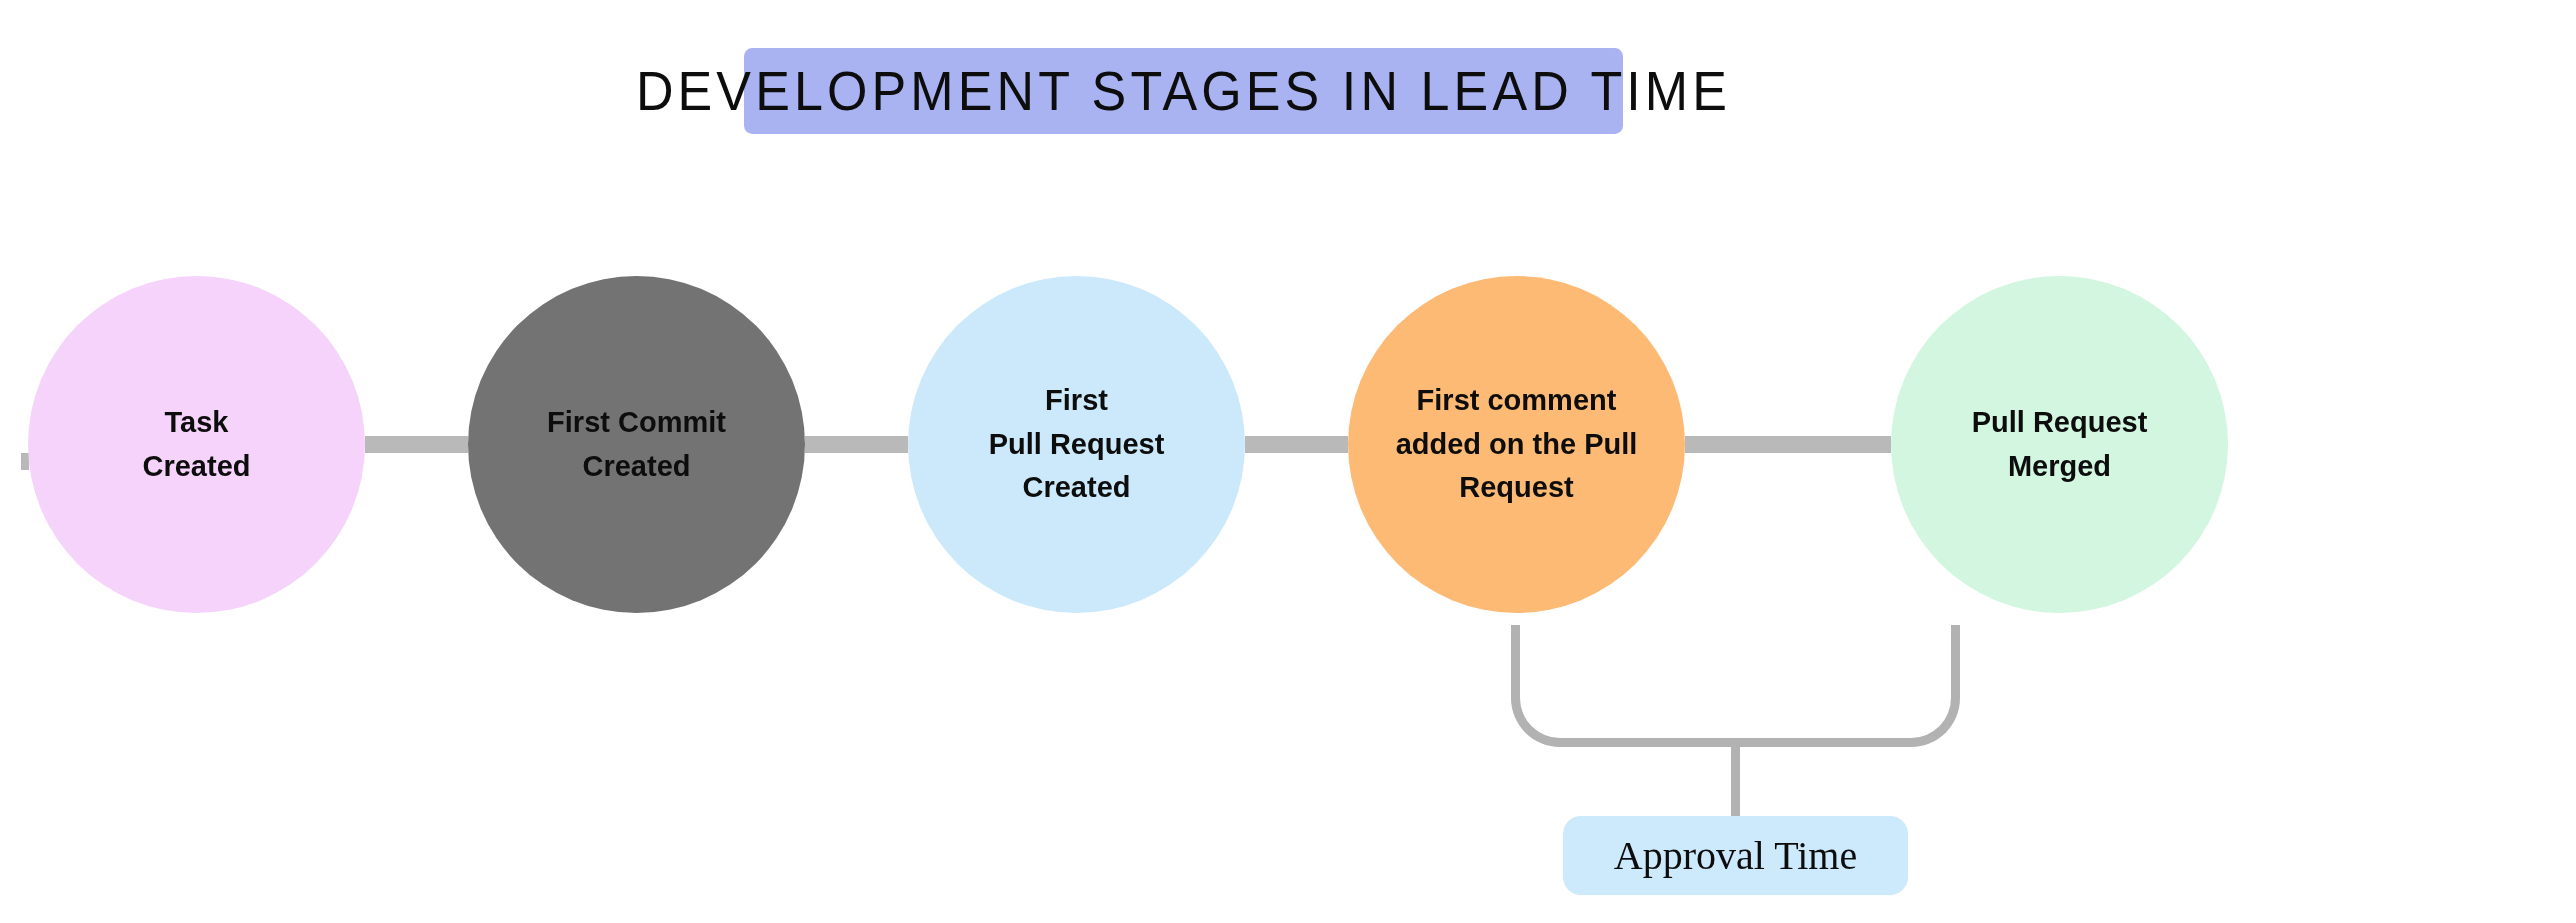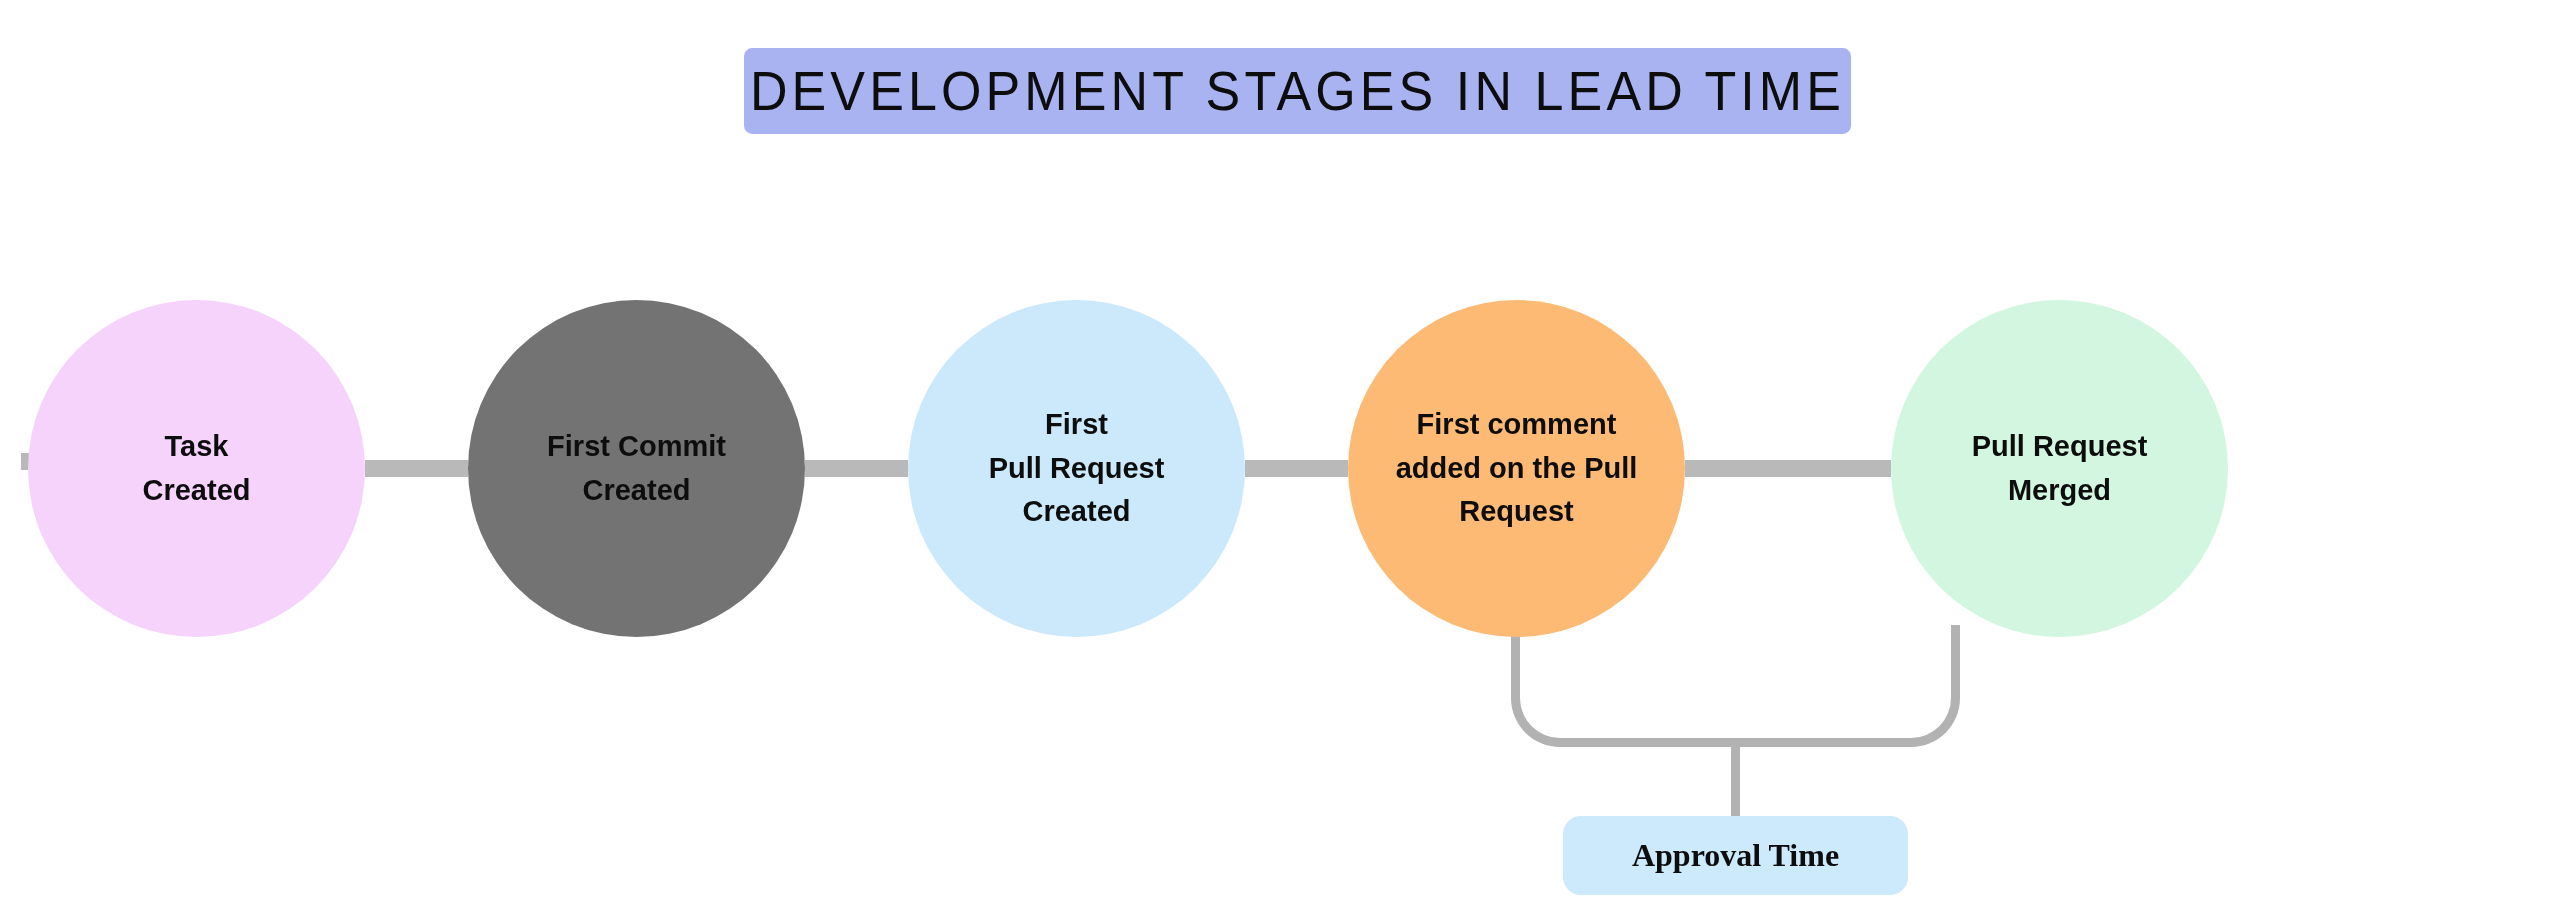--- a/index.html
+++ b/index.html
@@ -10,36 +10,36 @@
     background: #ffffff;
     overflow: hidden;
     font-family: "Liberation Sans", sans-serif;
     color: #0d0d0d;
   }
 
   
   .title-banner {
     position: absolute;
     left: 744px; top: 48px;
-    width: 1107px; height: 86px;
+    width: 879px; height: 86px;
     border-radius: 8.2px;
     display: flex; align-items: center; justify-content: center;
   }
   .title-banner span {
     font-size: 52px;
     font-weight: 500;
     letter-spacing: 4.1px;
     white-space: nowrap;
     transform: scaleY(1.06);
   }
 
   
   .stages-row {
     position: absolute;
-    left: 28px; top: 300px;
+    left: 28px; top: 276px;
     display: flex;
     align-items: center;
   }
   .stage-circle {
     width: 337px; height: 337px;
     border-radius: 50%;
     flex: 0 0 auto;
     display: flex; align-items: center; justify-content: center;
     text-align: center;
     font-size: 29px;
@@ -80,22 +80,22 @@
   }
   .annotation-box {
     position: absolute;
     left: 1563px; top: 816px;
     width: 345px; height: 79px;
     border-radius: 18px;
     display: flex; align-items: center; justify-content: center;
   }
   .annotation-box span {
     font-family: cursive;
-    font-size: 32px;
-    font-weight: 700;
+    font-size: 40px;
+    font-weight: 400;
     white-space: nowrap;
   }
 </style>
 </head>
 <body>
 
 <div class="canvas">
 
   <div class="title-banner" style="background-color: rgb(169, 179, 242);">
     <span>DEVELOPMENT STAGES IN LEAD TIME</span>

